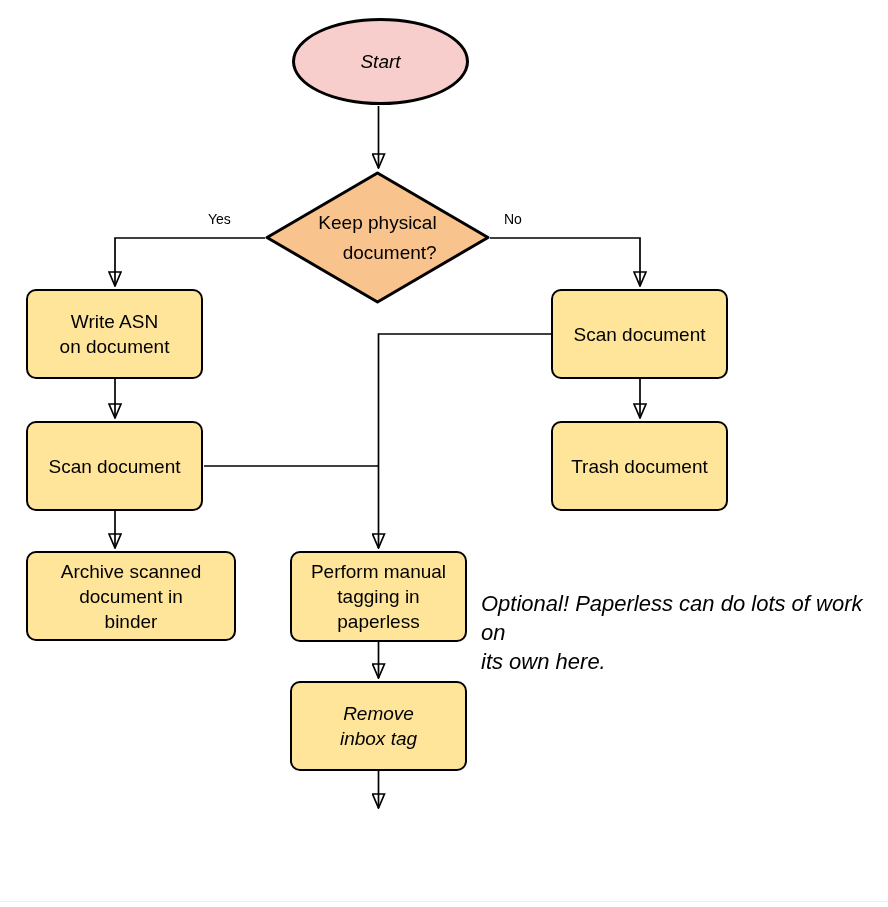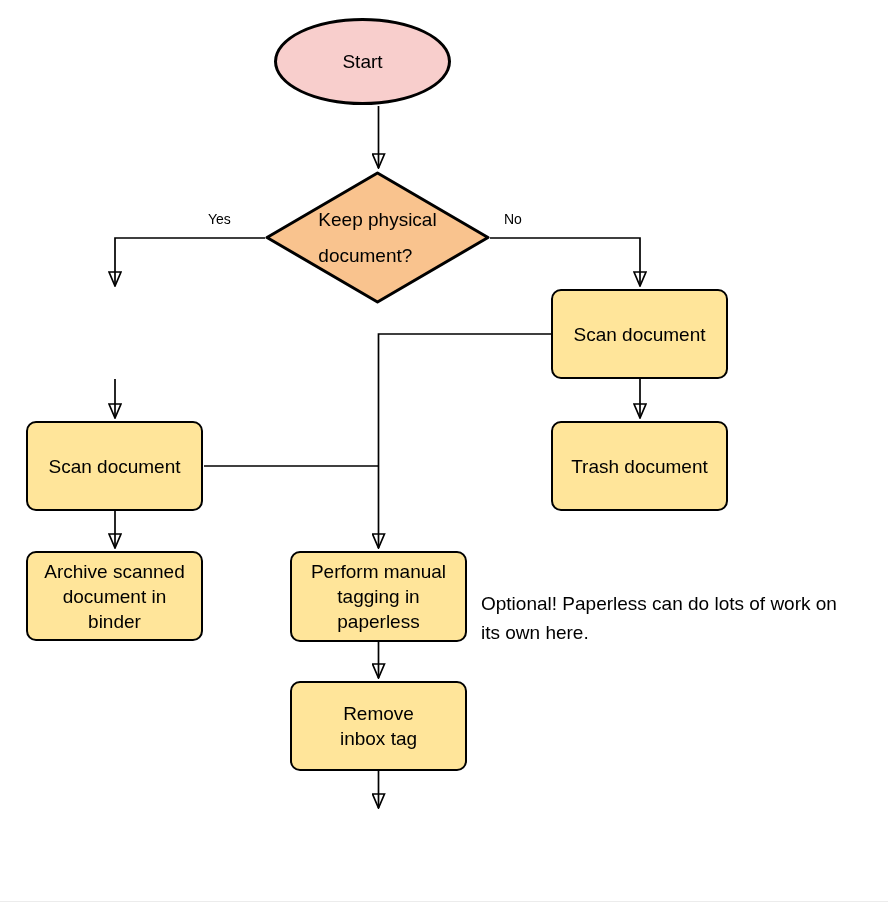--- a/index.html
+++ b/index.html
@@ -37,31 +37,32 @@
     background:var(--process-fill);
     border:2.6px solid var(--stroke);
     border-radius:10px;
   }
   .decision-wrap{position:absolute;}
   .decision-wrap svg{position:absolute;left:0;top:0;display:block;}
   .decision-wrap .diamond{fill:var(--decision-fill);stroke:var(--stroke);stroke-width:3;stroke-linejoin:round;}
   .decision-label{
     position:absolute;left:0;top:0;width:100%;height:100%;
     display:flex;align-items:center;justify-content:center;
-    text-align:left;font-size:19px;line-height:36px;white-space:pre-line;
+    text-align:right;font-size:19px;line-height:30px;white-space:pre-line;
   }
   .edge-label{
     position:absolute;
     font-size:14px;line-height:22px;
     background:var(--page-bg);
     padding:0 2px;
   }
   .annotation{
     position:absolute;
-    font-size:19px;line-height:29px;
+    font-size:22px;line-height:29px;
+    font-style:italic;
     white-space:pre-line;
   }
   .bottom-rule{
     position:absolute;left:0;top:901px;width:888px;height:1px;
     background:var(--bottom-rule);
   }
 </style>
 </head>
 <body>
 
@@ -78,45 +79,47 @@
     <path d="M490 238 L640 238 L640 286" marker-end="url(#arrow)"></path>
     <path d="M115 379 L115 418" marker-end="url(#arrow)"></path>
     <path d="M115 511 L115 548" marker-end="url(#arrow)"></path>
     <path d="M640 379 L640 418" marker-end="url(#arrow)"></path>
     <path d="M551 334 L378.5 334 L378.5 548" marker-end="url(#arrow)"></path>
     <path d="M204 466 L378.5 466"></path>
     <path d="M378.5 642 L378.5 678" marker-end="url(#arrow)"></path>
     <path d="M378.5 771 L378.5 808" marker-end="url(#arrow)"></path>
   </svg>
 
-  <div class="node terminal" style="left:274px;top:18px;width:177px;height:87px;">Start</div>
+  <div class="node terminal" style="left:292px;top:18px;width:177px;height:87px;font-style:italic;">Start</div>
 
   <div class="decision-wrap" style="left:264px;top:170px;width:227px;height:135px;">
     <svg width="227" height="135" viewBox="0 0 227 135">
       <polygon class="diamond" points="113.5,3 224,67.5 113.5,132 3,67.5"></polygon>
     </svg>
     <div class="decision-label">Keep physical
 document?</div>
   </div>
 
   <div class="edge-label" style="left:206px;top:208px;">Yes</div>
   <div class="edge-label" style="left:502px;top:208px;text-align:right;">No</div>
 
+  <div class="node process" style="left:26px;top:289px;width:177px;height:90px;">Write ASN
+on document</div>
   <div class="node process" style="left:26px;top:421px;width:177px;height:90px;">Scan document</div>
-  <div class="node process" style="left:26px;top:551px;width:177px;height:90px;">Archive scanned
+  <div class="node process" style="left:26px;top:551px;width:210px;height:90px;">Archive scanned
 document in
 binder</div>
 
   <div class="node process" style="left:551px;top:289px;width:177px;height:90px;">Scan document</div>
   <div class="node process" style="left:290px;top:551px;width:177px;height:91px;">Perform manual
 tagging in
 paperless</div>
 
   <div class="node process" style="left:551px;top:421px;width:177px;height:90px;">Trash document</div>
-  <div class="node process" style="left:290px;top:681px;width:177px;height:90px;">Remove
+  <div class="node process" style="left:290px;top:681px;width:177px;height:90px;font-style:italic;">Remove
 inbox tag</div>
 
   <div class="annotation" style="left:481px;top:589px;width:406px;">Optional! Paperless can do lots of work on
 its own here.</div>
 
 
   <div class="bottom-rule"></div>
 </div>
 
 </body></html>

